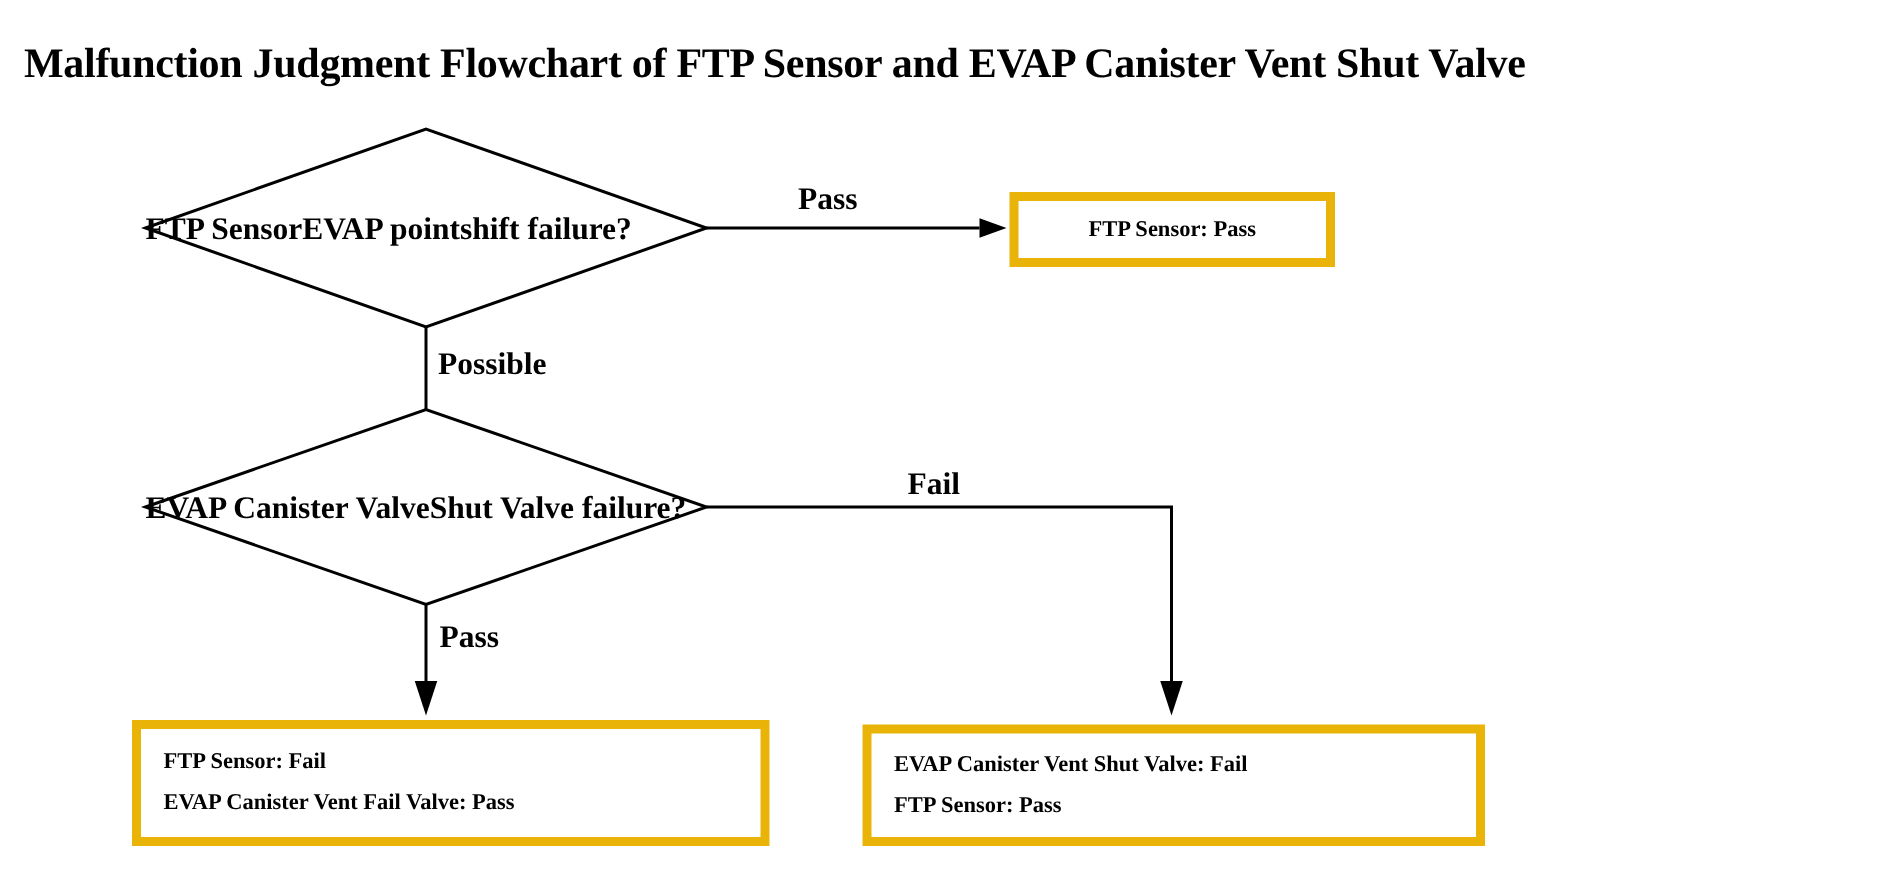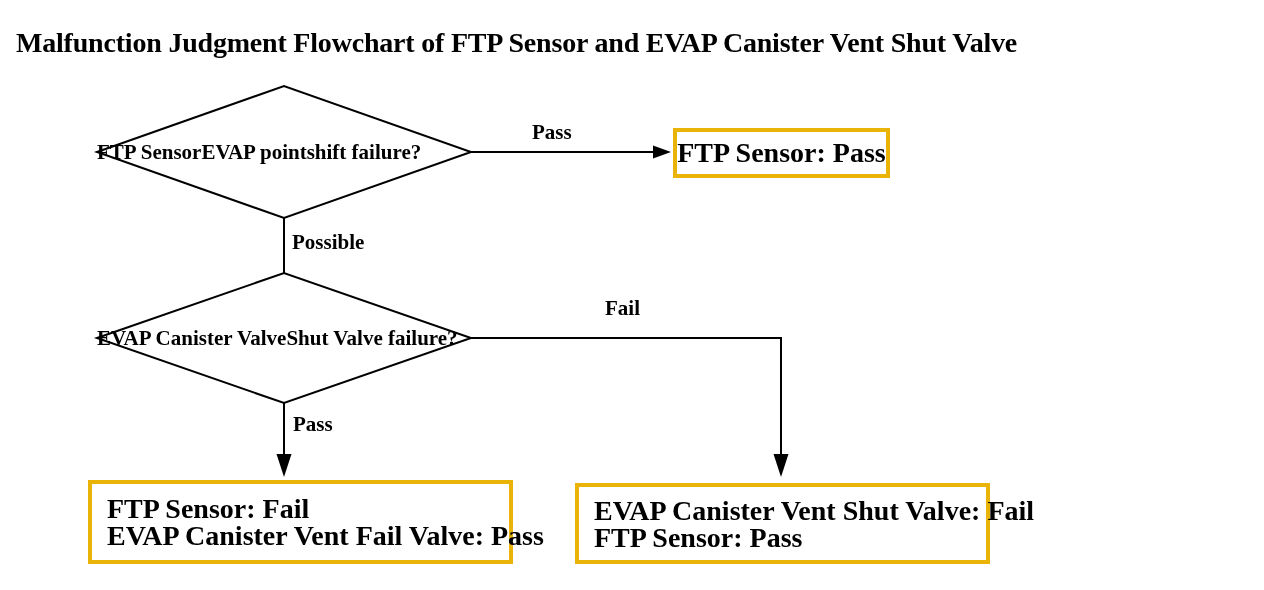--- a/index.html
+++ b/index.html
@@ -54,31 +54,31 @@
   .d1 { left: 97px; top: 86px;  width: 374px; height: 132px; line-height: 22px; }
   .d2 { left: 97px; top: 273px; width: 374px; height: 130px; line-height: 23px; }
   .elabel {
     position: absolute;
     font-size: 21px;
     line-height: 24px;
     white-space: nowrap;
   }
   .lbl-pass-top    { left: 532px; top: 120px; }
   .lbl-possible    { left: 292px; top: 230px; }
-  .lbl-fail        { left: 605px; top: 296px; }
+  .lbl-fail        { left: 605px; top: 310px; }
   .lbl-pass-bottom { left: 293px; top: 412px; }
   .rbox {
     position: absolute;
     box-sizing: border-box;
-    border: 4px solid #eab308;
+    border: 6px solid #eab308;
     background: #ffffff;
     display: flex;
     flex-direction: column;
     justify-content: center;
-    font-size: 28px;
+    font-size: 15px;
     line-height: 27px;
     white-space: nowrap;
   }
   .box-a { left: 673px; top: 128px; width: 217px; height: 50px; align-items: center; line-height: 24px; }
   .box-b { left: 72px;  top: 480px; width: 425px; height: 84px; padding-left: 15px; margin-left: 16px; }
   .box-c { left: 575px; top: 483px; width: 415px; height: 81px; padding-left: 15px; }
 </style>
 </head>
 <body>
 

